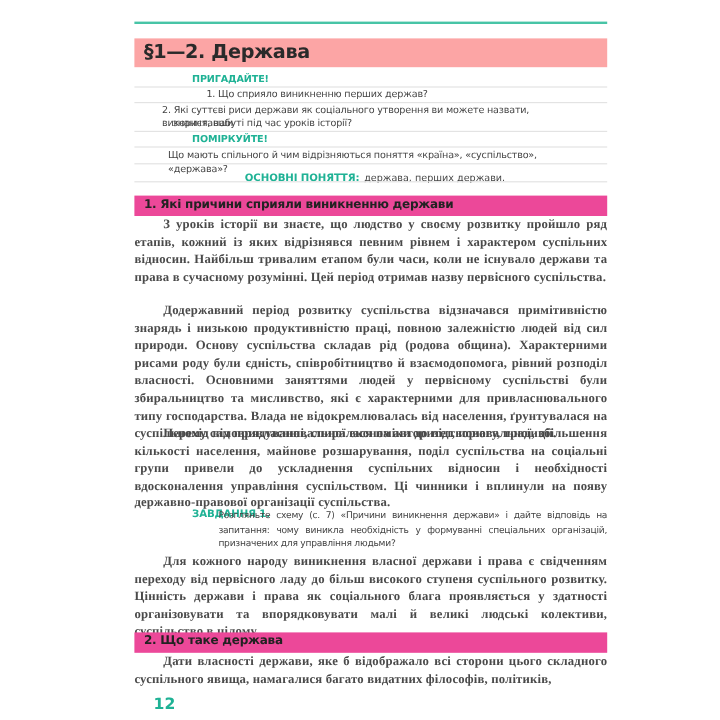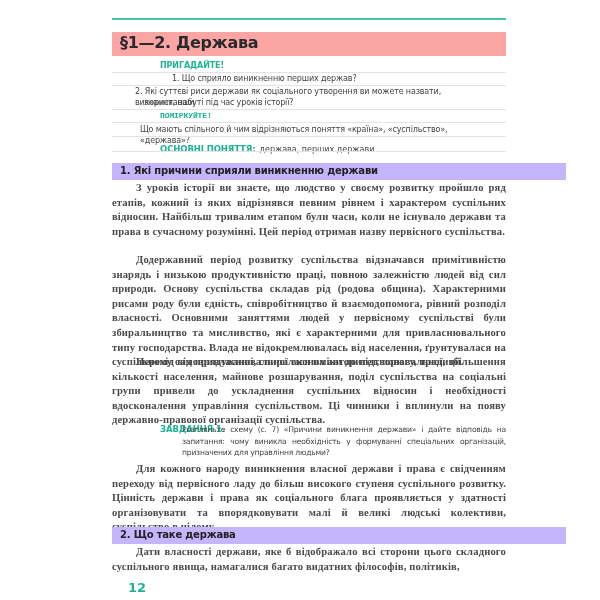--- a/index.html
+++ b/index.html
@@ -38,22 +38,22 @@
       color: #1fb295; font-size: 8px; letter-spacing: -0.1px; padding-left: 48px;
     }
     .sep {
       position: absolute; left: 12px; width: 394px; height: 1px; background: #e3e3e3;
     }
     .q {
       position: absolute; font-family: "DejaVu Sans", sans-serif;
       font-size: 8px; color: #444; letter-spacing: -0.15px; line-height: 11px;
     }
     .sec-bar {
-      position: absolute; left: 12px; width: 454px; height: 17px;
-      background: #c4b5fd;
+      position: absolute; left: 12px; width: 394px; height: 17px;
+      background: #ec4899;
     }
     .sec-title {
       position: absolute; left: 8px; top: 2px;
       font-family: "DejaVu Sans", sans-serif; font-weight: bold;
       font-size: 10px; color: #222; letter-spacing: -0.2px;
     }
     .para {
       position: absolute; left: 12px; width: 394px;
       font-family: "Liberation Serif", serif;
       font-size: 10.6px; line-height: 14.6px;
@@ -91,27 +91,27 @@
   </div>
 
   <div class="label-green" style="position:absolute; left:12px; top:61px;">ПРИГАДАЙТЕ!</div>
   <div class="sep" style="top:72px;"></div>
   <div class="q" style="left:35px; top:73px;margin-left:37px;">1. Що сприяло виникненню перших держав?</div>
   <div class="sep" style="top:85px;"></div>
   <div class="q" style="left:35px; top:86px;">2. Які суттєві риси держави як соціального утворення ви можете назвати, використавши</div>
   <div class="q" style="left:44px; top:97px;">знання, набуті під час уроків історії?</div>
   <div class="sep" style="top:109px;"></div>
 
-  <div class="label-green" style="position:absolute; left:12px; top:111px;font-family:Liberation Mono, monospace;">ПОМІРКУЙТЕ!</div>
+  <div class="label-green" style="position:absolute; left:12px; top:111px;">ПОМІРКУЙТЕ!</div>
   <div class="sep" style="top:122px;"></div>
   <div class="q" style="left:28px; top:124px;padding-left:12px;">Що мають спільного й чим відрізняються поняття «країна», «суспільство», «держава»?</div>
   <div class="sep" style="top:136px;"></div>
 
   <div style="position:absolute; left:12px; top:138px; white-space:nowrap;">
-    <span class="label-green" style="font-size:8.5px;">ОСНОВНІ ПОНЯТТЯ:</span>
+    <span class="label-green" style="font-size:8.5px;margin-left:44px;">ОСНОВНІ ПОНЯТТЯ:</span>
     <span class="sans" style="font-size:8px; color:#444;">держава, перших держави.</span>
   </div>
   <div class="sep" style="top:151px;"></div>
 
   <div class="sec-bar" style="top:163px;">
     <div class="sec-title">1. Які причини сприяли виникненню держави</div>
   </div>
 
   <div class="para" style="top:181px;">З уроків історії ви знаєте, що людство у своєму розвитку пройшло ряд етапів, кожний із яких відрізнявся певним рівнем і характером суспільних відносин. Найбільш тривалим етапом були часи, коли не існувало держави та права в сучасному розумінні. Цей період отримав назву первісного суспільства.</div>
   <div class="para" style="top:253px;">Додержавний період розвитку суспільства відзначався примітивністю знарядь і низькою продуктивністю праці, повною залежністю людей від сил природи. Основу суспільства складав рід (родова община). Характерними рисами роду були єдність, співробітництво й взаємодопомога, рівний розподіл власності. Основними заняттями людей у первісному суспільстві були збиральництво та мисливство, які є характерними для привласнювального типу господарства. Влада не відокремлювалась від населення, ґрунтувалася на суспільному самоврядуванні, спиралася на авторитет, повагу, традиції.</div>

